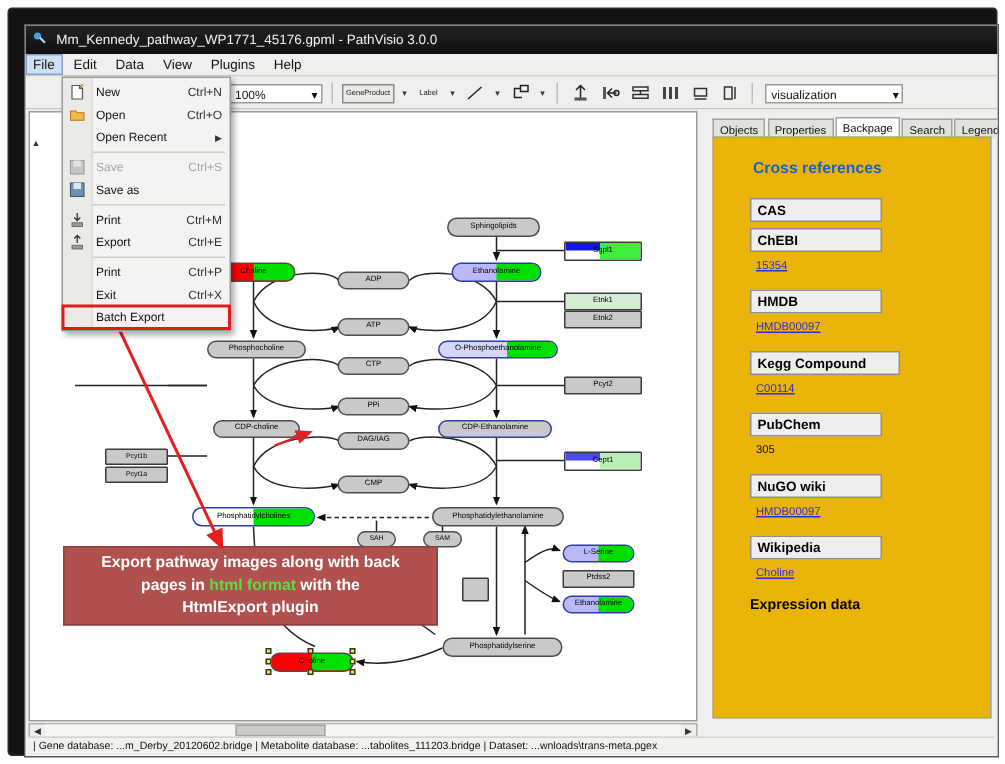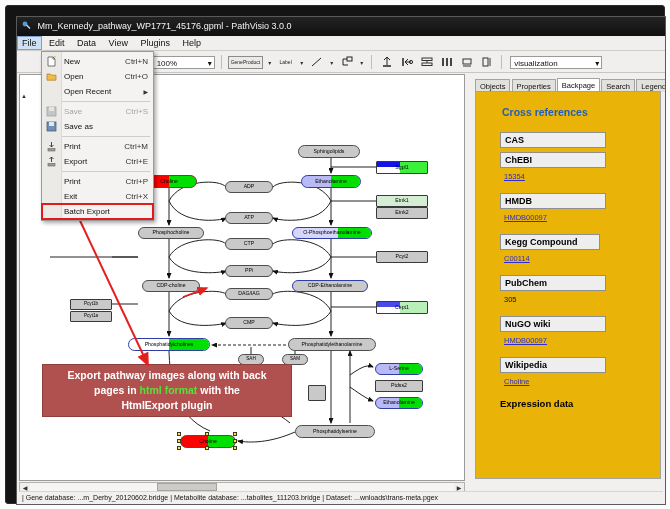--- a/index.html
+++ b/index.html
@@ -153,21 +153,21 @@
     position:absolute;left:8px;top:17px;right:2px;bottom:2px;
     background:#eab308;border:1px solid #a3a3a3;box-sizing:border-box;
     overflow:hidden;padding:10px 8px 0 24px;
   }
   .bp-title{
     color:#1d5fc4;font-size:10.5px;font-weight:bold;margin:4px 0 14px 2px;
   }
   .xref-head{
     border:1px solid #8f8f8f;background:#eeeeee;
     font-size:9px;font-weight:bold;color:#000;
-    padding:2px 4px;margin-bottom:4px;width:106px;box-sizing:border-box;
+    padding:2px 4px;margin-bottom:4px;width:88px;box-sizing:border-box;
   }
   .xref-val{font-size:7.5px;margin:0 0 12px 4px;}
   .xref-val a{color:#2f2fd0;text-decoration:underline;}
   .xref-val.plain{color:#111;}
   .bp-foot{font-size:9.5px;font-weight:bold;color:#000;margin-top:4px;}
 
   
   .hscroll{
     position:absolute;left:2px;bottom:12px;width:446px;height:10px;
     background:#efeeec;border:1px solid #b3b1ad;box-sizing:border-box;

